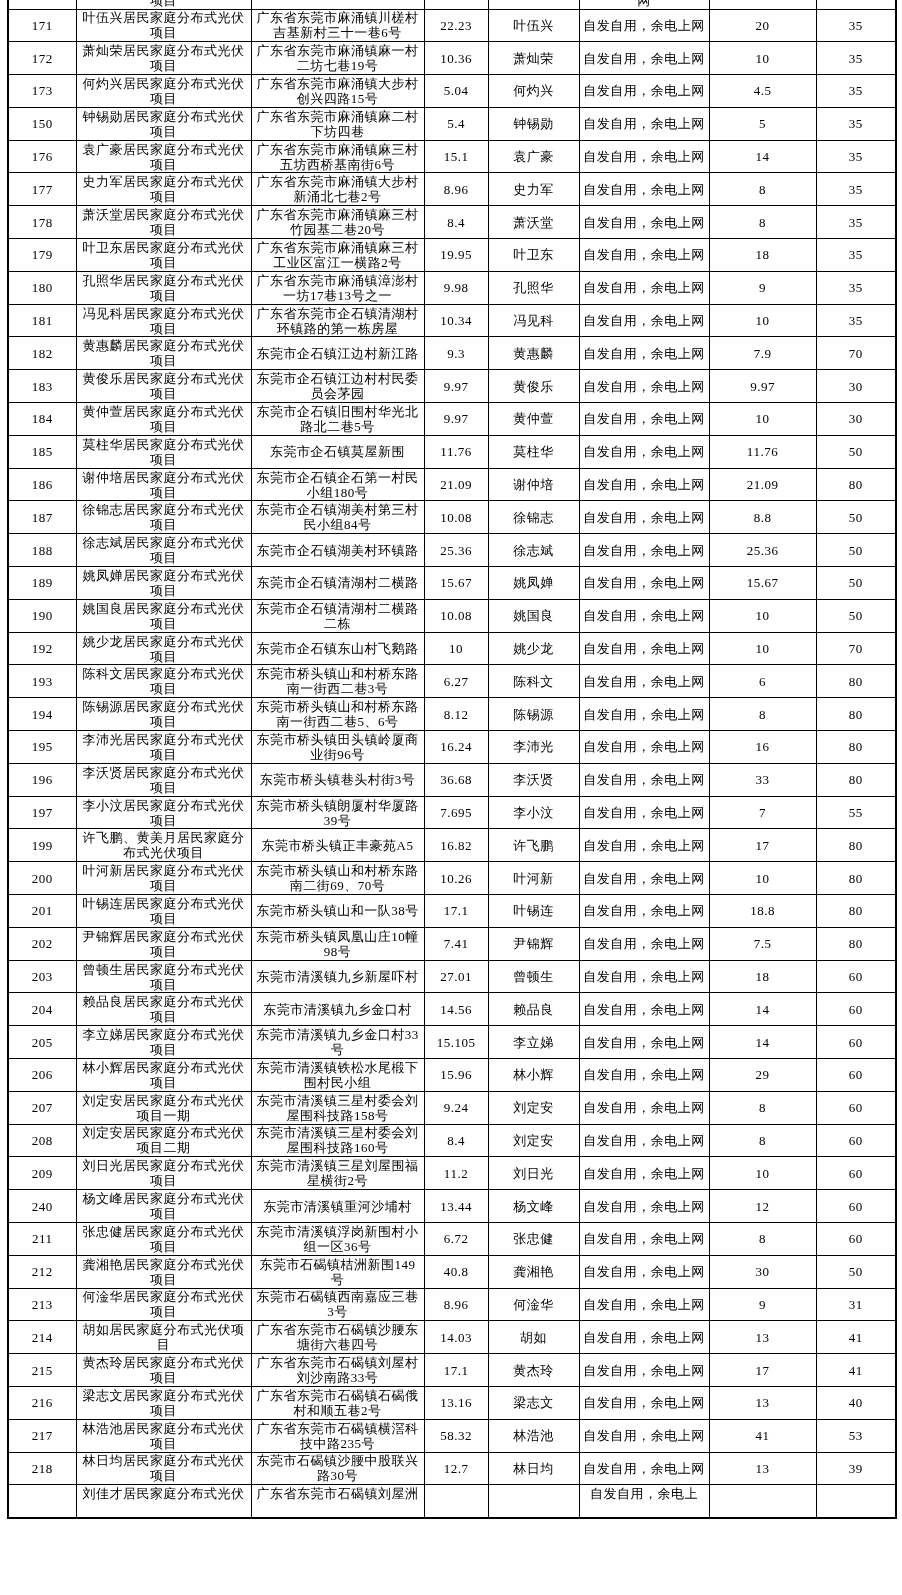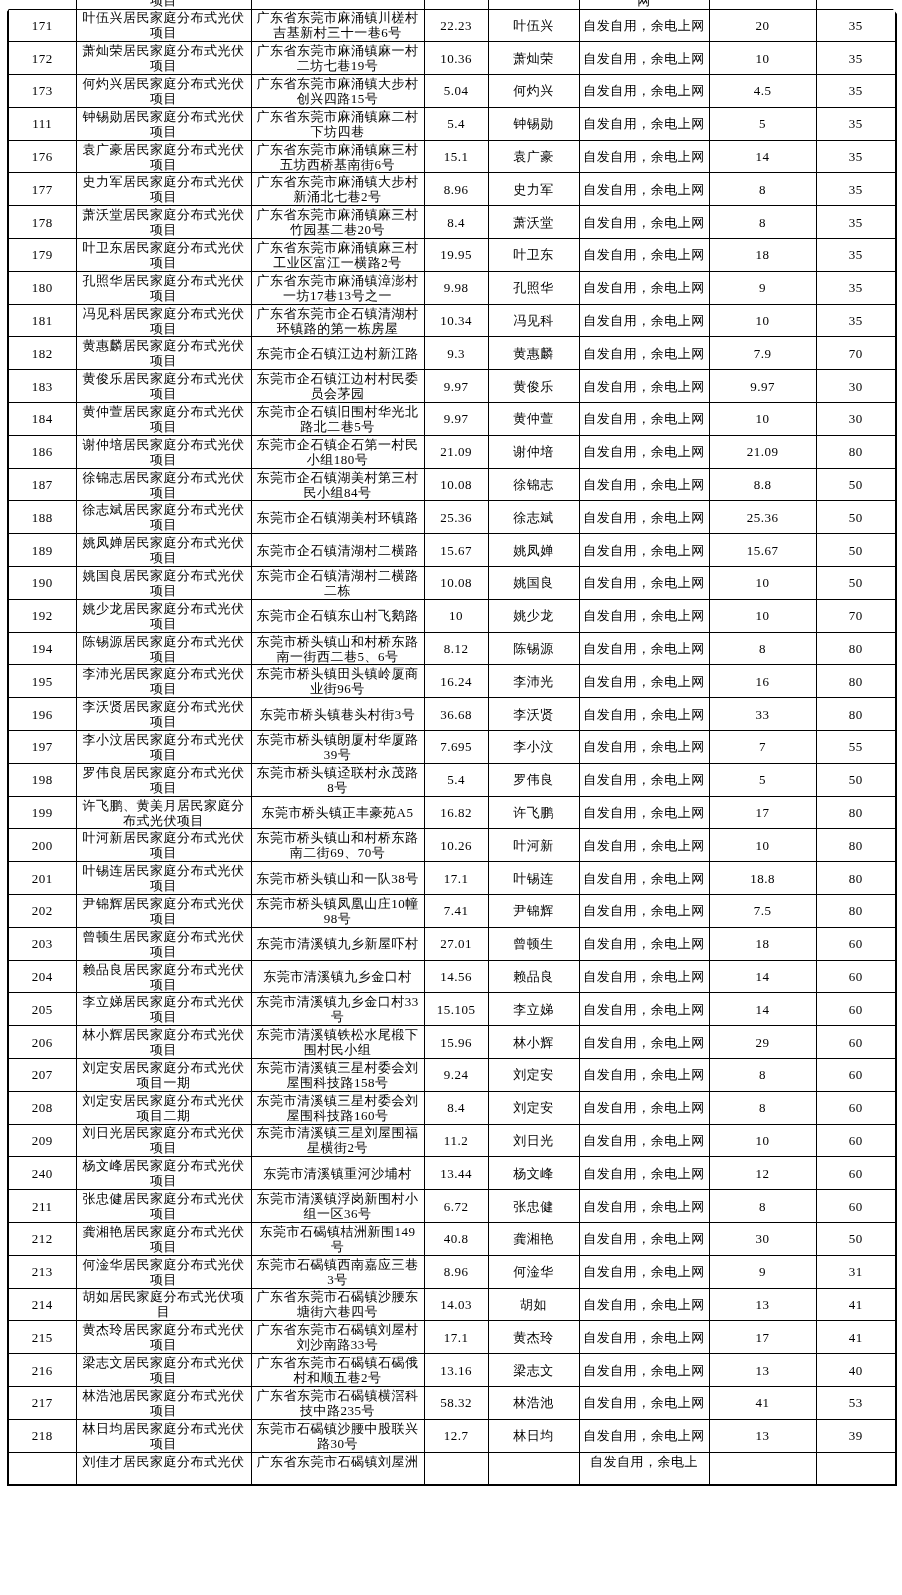--- a/index.html
+++ b/index.html
@@ -10,21 +10,20 @@
     overflow: hidden;
     background: #ffffff;
   }
   .viewport {
     position: absolute;
     left: 0; top: 0;
     width: 902px;
     height: 1595px;
     overflow: hidden;
     background: #ffffff;
-    border-radius: 31px;
   }
   table.pv-table {
     position: absolute;
     left: 7px;
     top: -24.8px;
     width: 888px;
     border-collapse: collapse;
     table-layout: fixed;
     border: 2px solid #000;
     font-family: "Liberation Serif", "DejaVu Serif", serif;
@@ -98,21 +97,21 @@
           <td class="c-no">173</td>
           <td class="c-project">何灼兴居民家庭分布式光伏项目</td>
           <td class="c-address">广东省东莞市麻涌镇大步村创兴四路15号</td>
           <td class="c-capacity">5.04</td>
           <td class="c-owner">何灼兴</td>
           <td class="c-mode">自发自用，余电上网</td>
           <td class="c-value-a">4.5</td>
           <td class="c-value-b">35</td>
         </tr>
         <tr>
-          <td class="c-no">111</td>
+          <td class="c-no">150</td>
           <td class="c-project">钟锡勋居民家庭分布式光伏项目</td>
           <td class="c-address">广东省东莞市麻涌镇麻二村下坊四巷</td>
           <td class="c-capacity">5.4</td>
           <td class="c-owner">钟锡勋</td>
           <td class="c-mode">自发自用，余电上网</td>
           <td class="c-value-a">5</td>
           <td class="c-value-b">35</td>
         </tr>
         <tr>
           <td class="c-no">176</td>
@@ -198,20 +197,30 @@
           <td class="c-no">184</td>
           <td class="c-project">黄仲萱居民家庭分布式光伏项目</td>
           <td class="c-address">东莞市企石镇旧围村华光北路北二巷5号</td>
           <td class="c-capacity">9.97</td>
           <td class="c-owner">黄仲萱</td>
           <td class="c-mode">自发自用，余电上网</td>
           <td class="c-value-a">10</td>
           <td class="c-value-b">30</td>
         </tr>
         <tr>
+          <td class="c-no">185</td>
+          <td class="c-project">莫柱华居民家庭分布式光伏项目</td>
+          <td class="c-address">东莞市企石镇莫屋新围</td>
+          <td class="c-capacity">11.76</td>
+          <td class="c-owner">莫柱华</td>
+          <td class="c-mode">自发自用，余电上网</td>
+          <td class="c-value-a">11.76</td>
+          <td class="c-value-b">50</td>
+        </tr>
+        <tr>
           <td class="c-no">186</td>
           <td class="c-project">谢仲培居民家庭分布式光伏项目</td>
           <td class="c-address">东莞市企石镇企石第一村民小组180号</td>
           <td class="c-capacity">21.09</td>
           <td class="c-owner">谢仲培</td>
           <td class="c-mode">自发自用，余电上网</td>
           <td class="c-value-a">21.09</td>
           <td class="c-value-b">80</td>
         </tr>
         <tr>
@@ -258,20 +267,30 @@
           <td class="c-no">192</td>
           <td class="c-project">姚少龙居民家庭分布式光伏项目</td>
           <td class="c-address">东莞市企石镇东山村飞鹅路</td>
           <td class="c-capacity">10</td>
           <td class="c-owner">姚少龙</td>
           <td class="c-mode">自发自用，余电上网</td>
           <td class="c-value-a">10</td>
           <td class="c-value-b">70</td>
         </tr>
         <tr>
+          <td class="c-no">193</td>
+          <td class="c-project">陈科文居民家庭分布式光伏项目</td>
+          <td class="c-address">东莞市桥头镇山和村桥东路南一街西二巷3号</td>
+          <td class="c-capacity">6.27</td>
+          <td class="c-owner">陈科文</td>
+          <td class="c-mode">自发自用，余电上网</td>
+          <td class="c-value-a">6</td>
+          <td class="c-value-b">80</td>
+        </tr>
+        <tr>
           <td class="c-no">194</td>
           <td class="c-project">陈锡源居民家庭分布式光伏项目</td>
           <td class="c-address">东莞市桥头镇山和村桥东路南一街西二巷5、6号</td>
           <td class="c-capacity">8.12</td>
           <td class="c-owner">陈锡源</td>
           <td class="c-mode">自发自用，余电上网</td>
           <td class="c-value-a">8</td>
           <td class="c-value-b">80</td>
         </tr>
         <tr>
@@ -296,30 +315,20 @@
         </tr>
         <tr>
           <td class="c-no">197</td>
           <td class="c-project">李小汶居民家庭分布式光伏项目</td>
           <td class="c-address">东莞市桥头镇朗厦村华厦路39号</td>
           <td class="c-capacity">7.695</td>
           <td class="c-owner">李小汶</td>
           <td class="c-mode">自发自用，余电上网</td>
           <td class="c-value-a">7</td>
           <td class="c-value-b">55</td>
-        </tr>
-        <tr>
-          <td class="c-no">198</td>
-          <td class="c-project">罗伟良居民家庭分布式光伏项目</td>
-          <td class="c-address">东莞市桥头镇迳联村永茂路8号</td>
-          <td class="c-capacity">5.4</td>
-          <td class="c-owner">罗伟良</td>
-          <td class="c-mode">自发自用，余电上网</td>
-          <td class="c-value-a">5</td>
-          <td class="c-value-b">50</td>
         </tr>
         <tr>
           <td class="c-no">199</td>
           <td class="c-project">许飞鹏、黄美月居民家庭分布式光伏项目</td>
           <td class="c-address">东莞市桥头镇正丰豪苑A5</td>
           <td class="c-capacity">16.82</td>
           <td class="c-owner">许飞鹏</td>
           <td class="c-mode">自发自用，余电上网</td>
           <td class="c-value-a">17</td>
           <td class="c-value-b">80</td>

